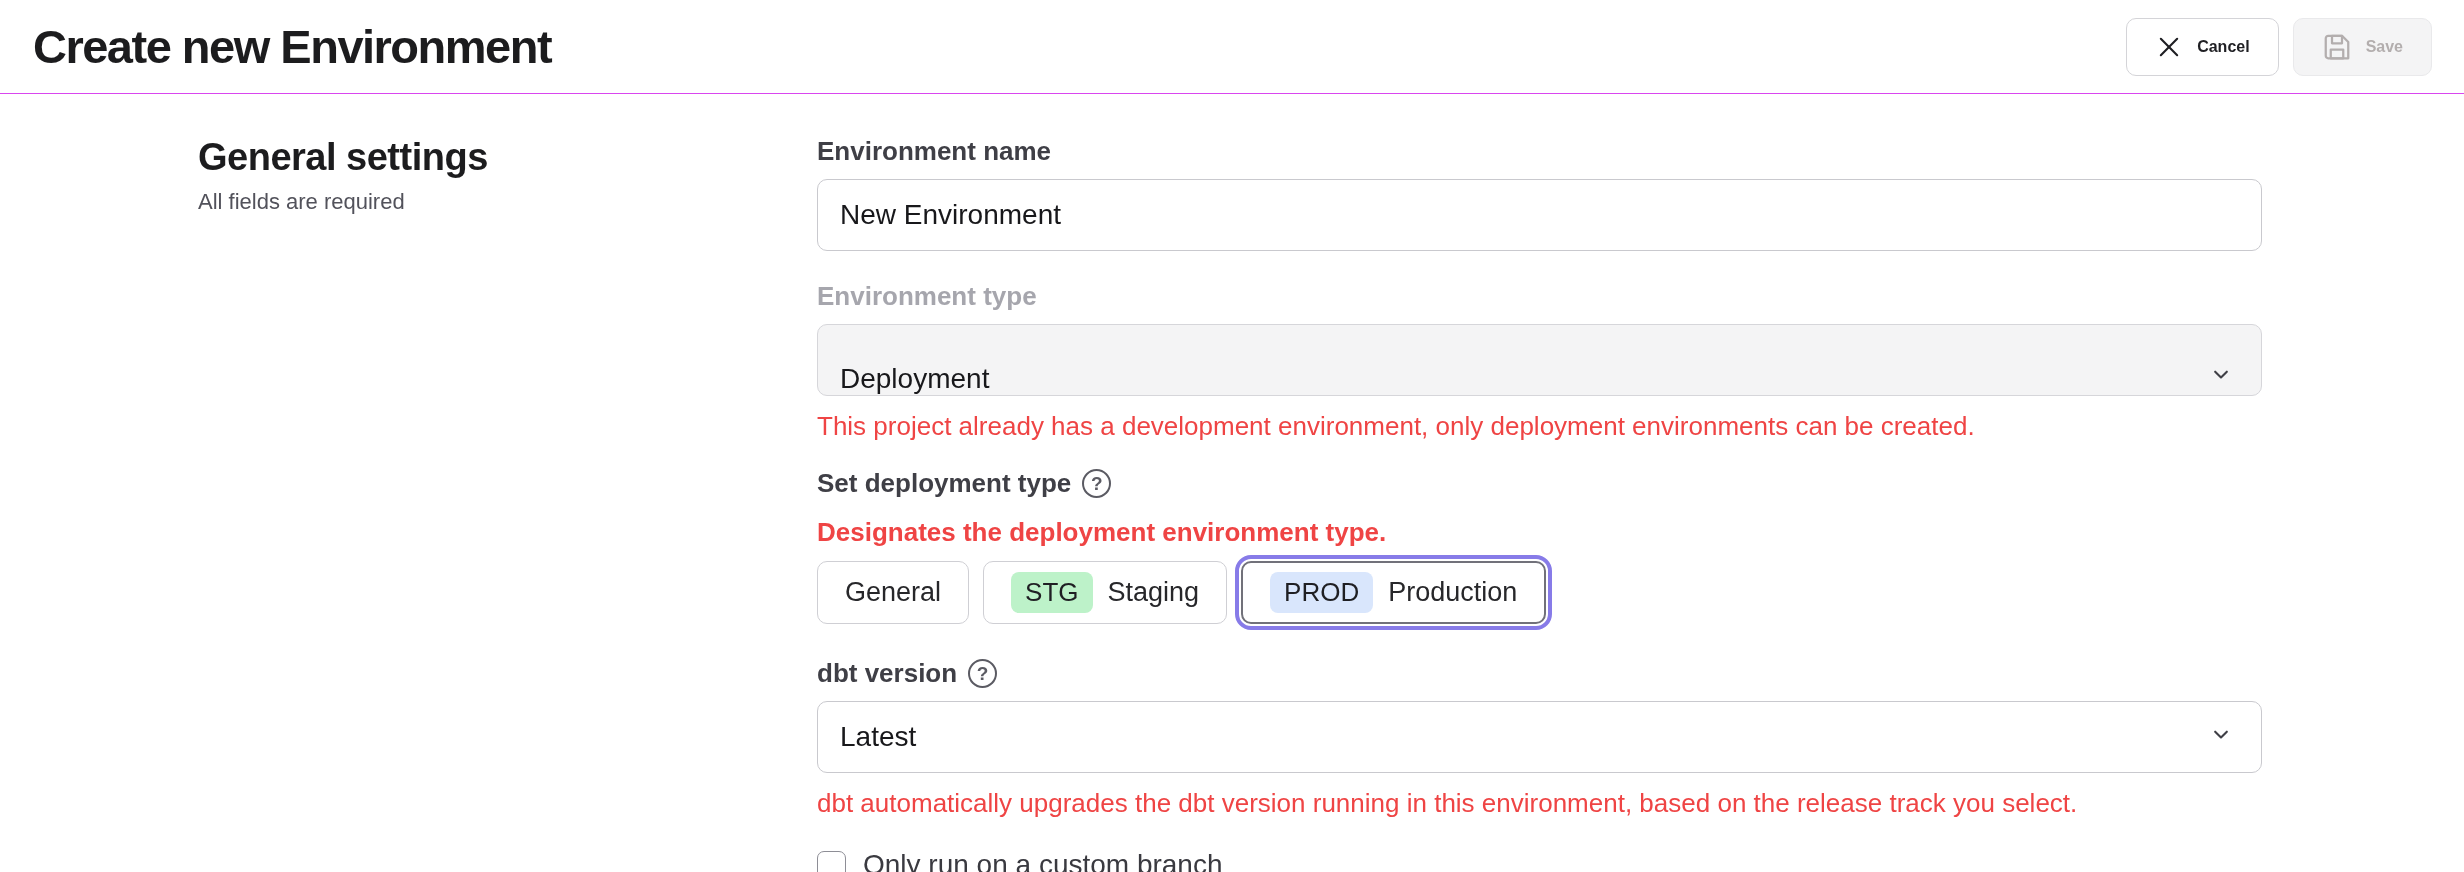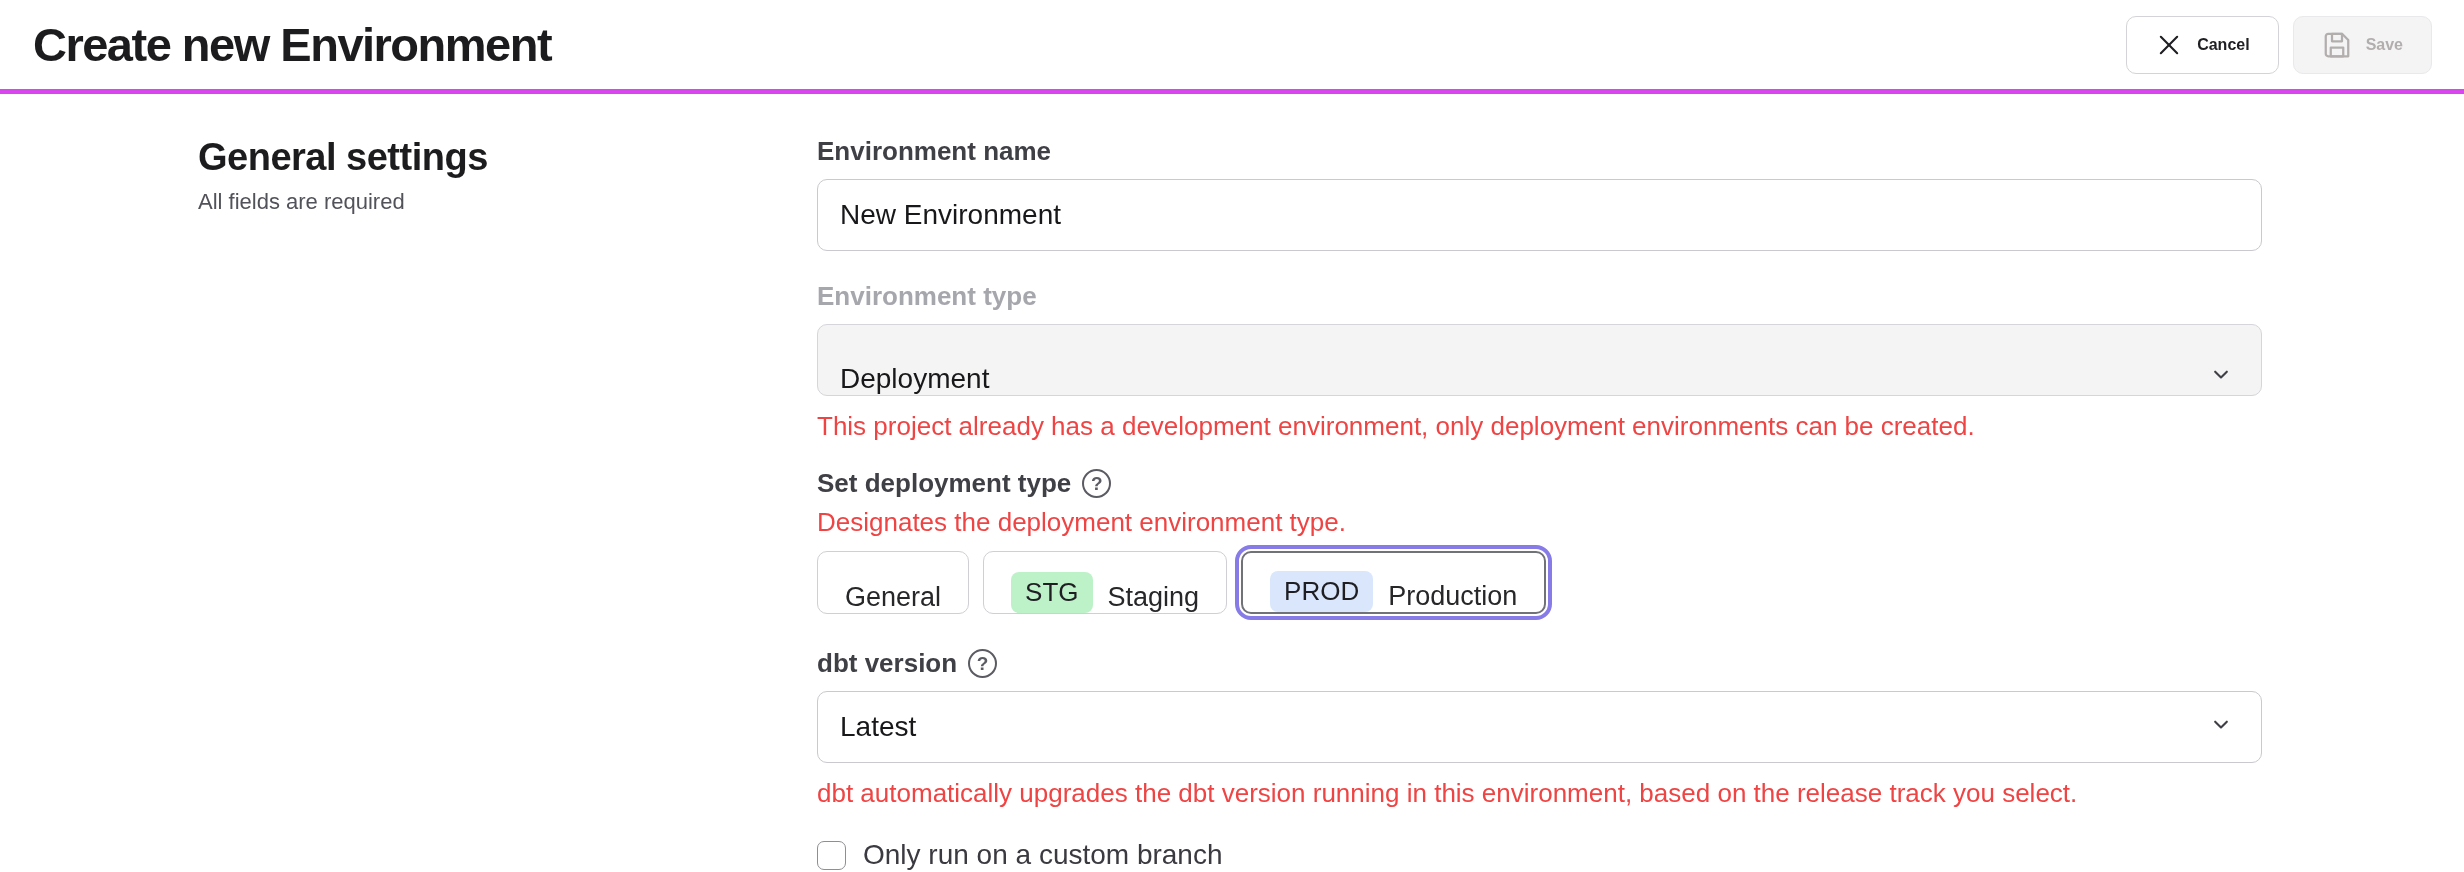--- a/index.html
+++ b/index.html
@@ -1,20 +1,20 @@
 <!DOCTYPE html>
 <html><head>
 <meta charset="utf-8">
 <style>
   * { margin:0; padding:0; box-sizing:border-box; }
   html,body { width:2464px; height:872px; background:#ffffff;
     font-family:"Liberation Sans","DejaVu Sans",sans-serif; color:#18181b; overflow:hidden; }
 
   
-  .header { height:94px; border-bottom:5px solid #d946ef; display:flex;
+  .header { height:94px; border-bottom:1px solid #d946ef; display:flex;
     align-items:center; justify-content:space-between; padding:0 32px 0 33px; }
   .page-title { font-size:47px; font-weight:700; letter-spacing:-1.5px; color:#1c1c1e; }
   .header-actions { display:flex; gap:14px; }
   .btn { display:inline-flex; align-items:center; gap:14px; height:58px; padding:0 28px;
     border-radius:10px; font-size:16px; font-weight:600; cursor:pointer;
     font-family:"Liberation Sans","DejaVu Sans",sans-serif; }
   .btn-cancel { background:#ffffff; border:1px solid #d4d4d8; color:#1f1f23; }
   .btn-save { background:#f4f4f5; border:1px solid #e9e9eb; color:#b3aeae; cursor:default; }
   .btn svg { display:block; }
 
@@ -37,21 +37,21 @@
   .select { width:100%; height:72px; border:1px solid #c9c9ce; border-radius:10px;
     display:flex; align-items:center; justify-content:space-between; padding:0 26px 0 22px;
     font-size:28px; color:#18181b; background:#fff; margin-top:12px; cursor:pointer; }
   .select.disabled { background:#f4f4f5; border-color:#d6d6da; cursor:default;align-items:flex-end; }
   .helper { font-size:26px; color:#ef4444; margin-top:15px; }
 
   .section { margin-top:30px; }
   .section-gap-lg { margin-top:26px; }
 
   .type-options { display:flex; gap:14px; margin-top:13px; }
-  .type-btn { display:inline-flex; align-items:flex-end; gap:15px; height:63px; padding:0 27px;
+  .type-btn { display:inline-flex; align-items:center; gap:15px; height:63px; padding:0 27px;
     background:#fff; border:1.5px solid #cfcfd4; border-radius:10px; font-size:27px;
     font-weight:500; color:#27272a; cursor:pointer;
     font-family:"Liberation Sans","DejaVu Sans",sans-serif; }
   .type-btn.selected { border:2px solid #71717a; outline:4px solid #877be8; outline-offset:2px; }
   .env-badge { padding:5px 14px; border-radius:8px; font-size:26px; color:#1f1f23; }
   .badge-stg { background:#bdf2c9; }
   .badge-prod { background:#d9e6fc; }
 
   .checkbox-row { display:flex; align-items:center; margin-top:30px; cursor:pointer; }
   .checkbox { width:29px; height:29px; border:1.5px solid #8e8e96; border-radius:7px;
@@ -113,21 +113,21 @@
         </span>
       </div>
       <div class="helper">This project already has a development environment, only deployment environments can be created.</div>
     </div>
 
     <div class="section-gap-lg">
       <div class="field-label">
         <span>Set deployment type</span>
         <span class="help-icon">?</span>
       </div>
-      <div class="helper" style="margin-top:8px;">Designates the deployment environment type.</div>
+      <div class="helper" style="margin-top:18px;font-weight:bold;">Designates the deployment environment type.</div>
       <div class="type-options">
         <button class="type-btn">
           <span>General</span>
         </button>
         <button class="type-btn">
           <span class="env-badge badge-stg">STG</span>
           <span>Staging</span>
         </button>
         <button class="type-btn selected">
           <span class="env-badge badge-prod">PROD</span>

